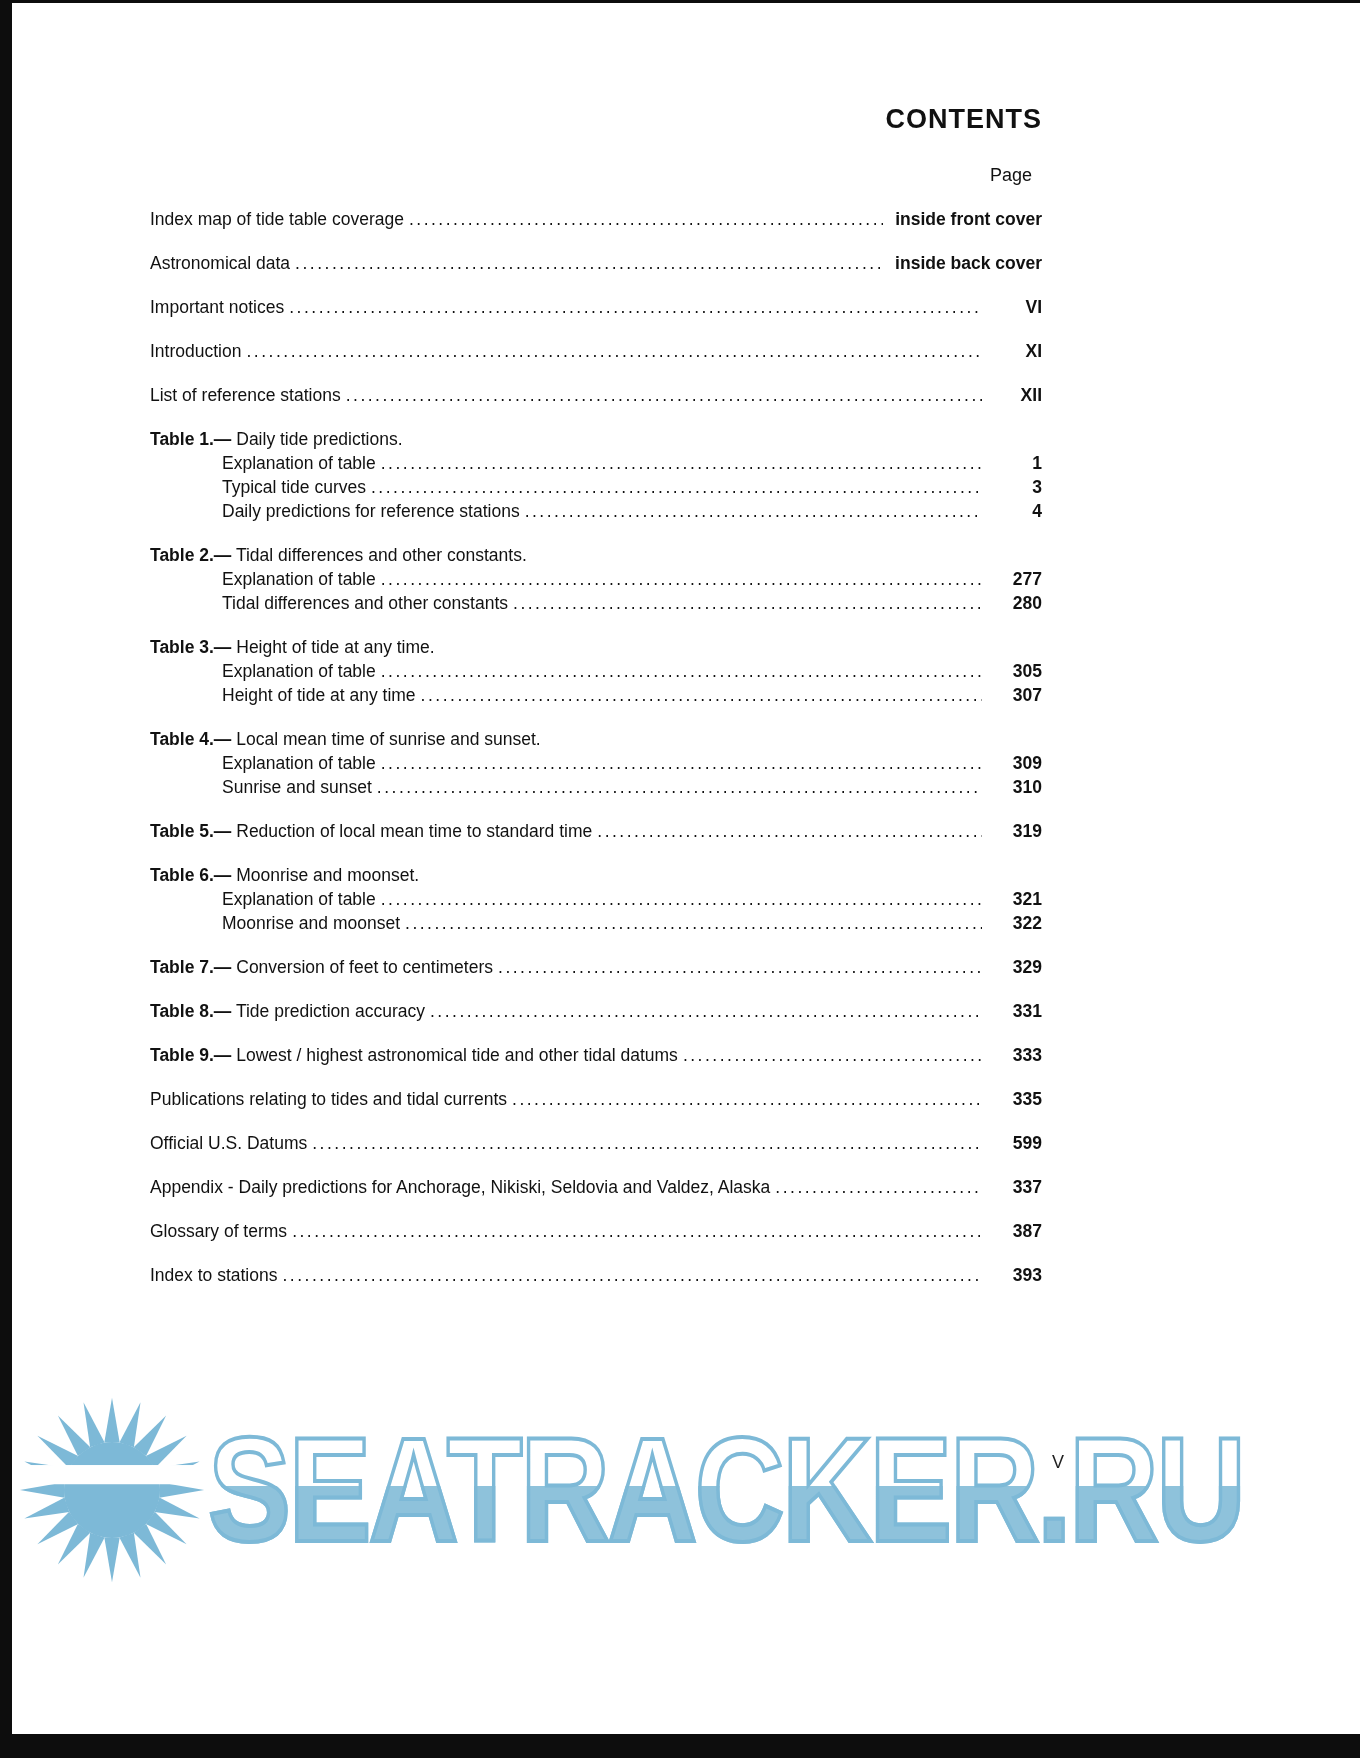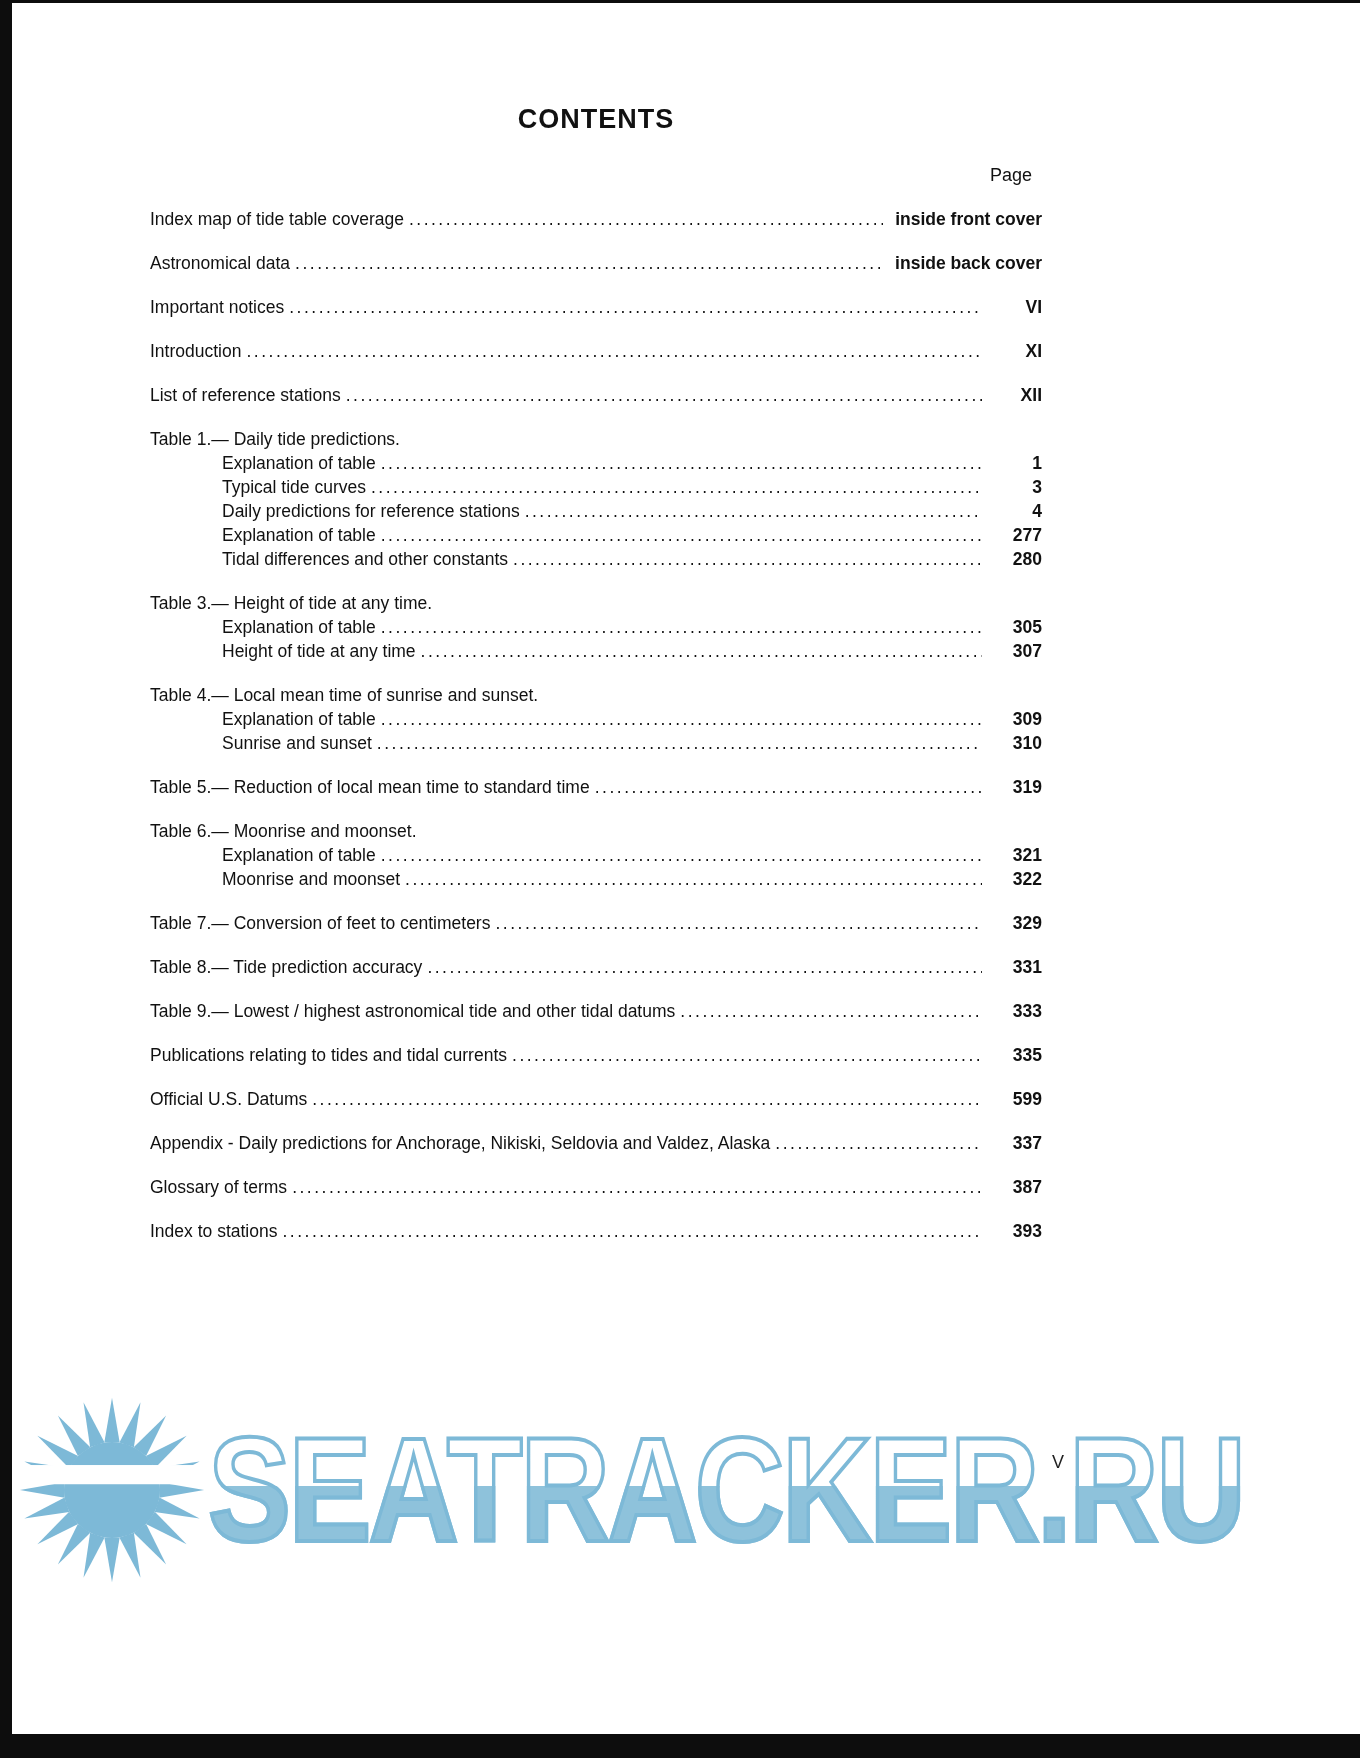--- a/index.html
+++ b/index.html
@@ -10,33 +10,33 @@
     overflow:hidden;
     font-family:"Liberation Sans","DejaVu Sans",sans-serif;
     color:#111111;
   }
   .edge-left{position:absolute;left:0;top:0;width:12px;height:1758px;background:#0d0d0d;}
   .edge-bottom{position:absolute;left:0;bottom:0;width:1360px;height:24px;background:#0d0d0d;}
   .edge-top{position:absolute;left:0;top:0;width:1360px;height:3px;background:#0d0d0d;}
 
   .content{position:absolute;left:150px;top:104px;width:892px;}
   .doc-title{
-    text-align:center;font-size:27px;font-weight:700;letter-spacing:1px;
+    text-align:right;font-size:27px;font-weight:700;letter-spacing:1px;
     margin:0 0 0 0;
   }
   .page-col-header{
     text-align:right;font-size:18px;font-weight:400;
     margin-top:30px;padding-right:10px;
   }
   .toc{margin-top:22px;font-size:17.5px;line-height:23px;}
   .row{display:flex;align-items:flex-end;}
   .row.top{margin-top:21px;}
   .row.sub{margin-top:1px;padding-left:72px;}
   .row .label{white-space:nowrap;}
-  .row .prefix{font-weight:400;}
+  .row .prefix{font-weight:700;}
   .row .dots{
     flex:1;overflow:hidden;white-space:nowrap;
     margin-left:5px;letter-spacing:2.5px;color:#111111;
   }
   .row .page-num{
     white-space:nowrap;font-weight:700;text-align:right;
     min-width:48px;padding-left:12px;
   }
 
   .watermark{
@@ -113,20 +113,25 @@
   </div>
         <div class="row sub">
     <span class="label"><span class="prefix"></span><span class="text">Typical tide curves</span></span>
     <span class="dots">............................................................................................................................................................................................................................................................................................................</span>
     <span class="page-num">3</span>
   </div>
         <div class="row sub">
     <span class="label"><span class="prefix"></span><span class="text">Daily predictions for reference stations </span></span>
     <span class="dots">............................................................................................................................................................................................................................................................................................................</span>
     <span class="page-num">4</span>
+  </div>
+        <div class="row top">
+    <span class="label"><span class="prefix">Table 2.—</span><span class="text"> Tidal differences and other constants.</span></span>
+    <span class="dots"></span>
+    <span class="page-num" style="min-width: 0px; padding-left: 0px;"></span>
   </div>
         <div class="row sub">
     <span class="label"><span class="prefix"></span><span class="text">Explanation of table</span></span>
     <span class="dots">............................................................................................................................................................................................................................................................................................................</span>
     <span class="page-num">277</span>
   </div>
         <div class="row sub">
     <span class="label"><span class="prefix"></span><span class="text">Tidal differences and other constants </span></span>
     <span class="dots">............................................................................................................................................................................................................................................................................................................</span>
     <span class="page-num">280</span>

